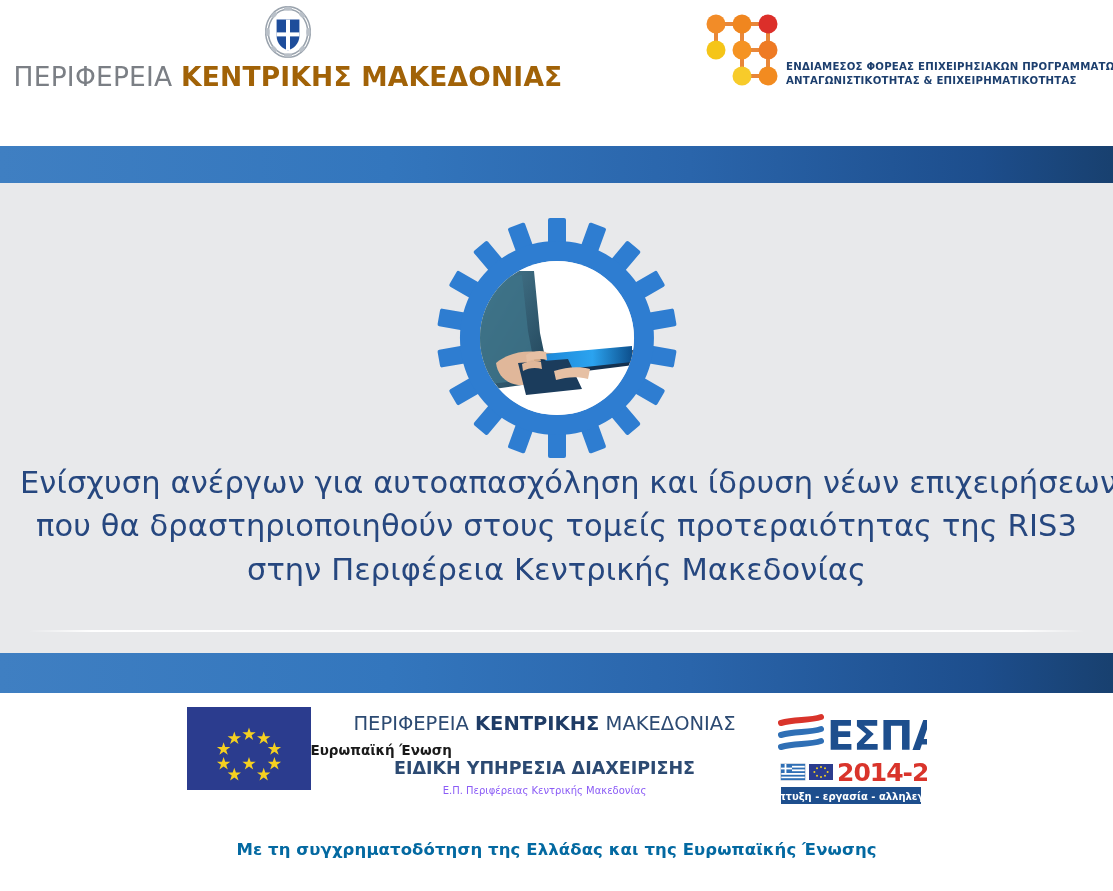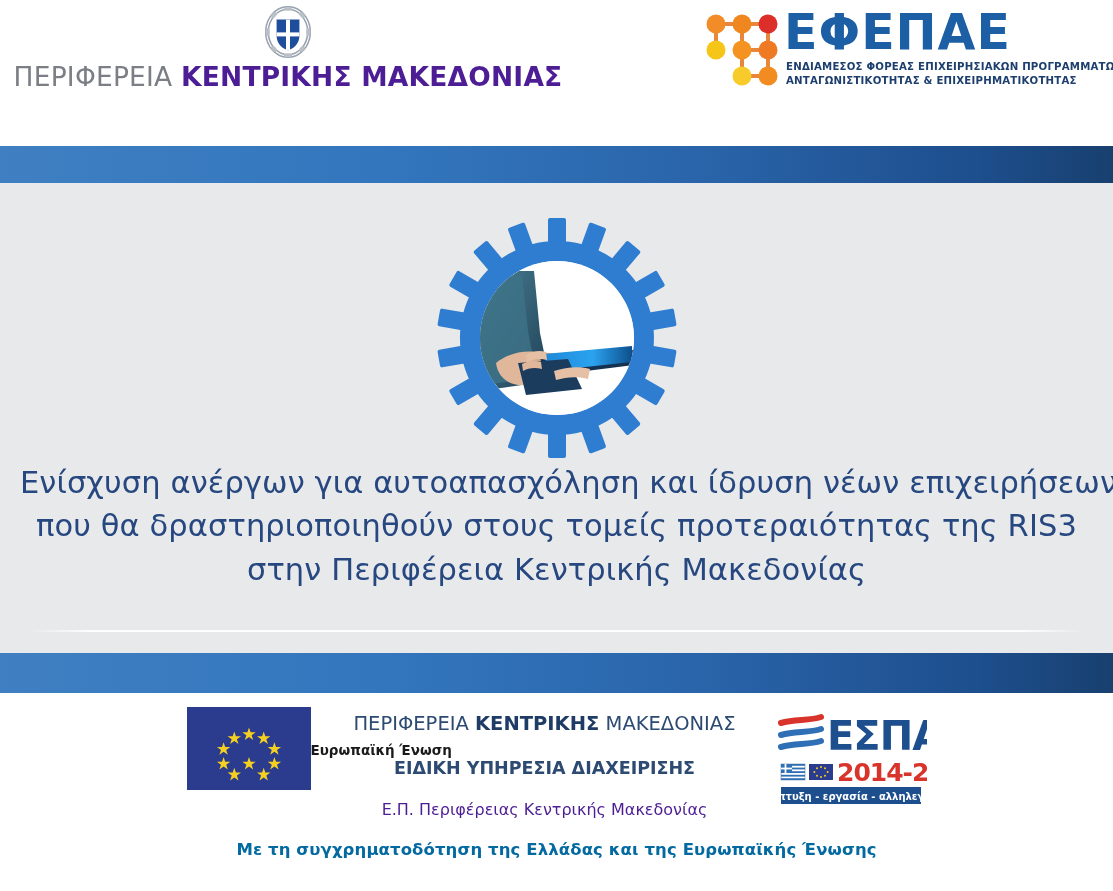--- a/index.html
+++ b/index.html
@@ -45,21 +45,21 @@
   }
   .gr-emblem svg { display: block; }
 
   .rcm-text {
     font-size: 26.5px;
     letter-spacing: 0.2px;
     white-space: nowrap;
     line-height: 1;
   }
   .rcm-text .t-gray { color: #7b7f85; font-weight: 400; }
-  .rcm-text .t-blue { color: #4c1d95; font-weight: 700; }
+  .rcm-text .t-blue { color: #a16207; font-weight: 700; }
 
   
   .efepae-logo {
     position: absolute;
     left: 700px; top: 8px;
     width: 375px;
     height: 90px;
   }
   .efepae-dots {
     position: absolute;
@@ -203,23 +203,23 @@
   .ma-l1 .b { font-weight: 700; color: #1f3c66; }
   .ma-l2 {
     margin-top: 20px;
     font-size: 17.5px;
     color: #2c4a72;
     line-height: 1.3;
     white-space: nowrap;
     font-weight: bold;
   }
   .ma-l3 {
-    margin-top: 20px;
-    font-size: 16px;
-    color: #4c1d95;
+    margin-top: 4px;
+    font-size: 10px;
+    color: #8b5cf6;
     line-height: 1.3;
     white-space: nowrap;
   }
 
   
   .espa-block {
     padding-top: 8px;
     width: 152px;
   }
   .espa-block svg { display: block; }
@@ -289,21 +289,20 @@
           <circle cx="16" cy="14" r="9.5" fill="#f28c28"></circle>
           <circle cx="42" cy="14" r="9.5" fill="#f0861f"></circle>
           <circle cx="68" cy="14" r="9.5" fill="#dc2f2a"></circle>
           <circle cx="16" cy="40" r="9.5" fill="#f5c518"></circle>
           <circle cx="42" cy="40" r="9.5" fill="#f59322"></circle>
           <circle cx="68" cy="40" r="9.5" fill="#ee7a24"></circle>
           <circle cx="42" cy="66" r="9.5" fill="#f7cb2a"></circle>
           <circle cx="68" cy="66" r="9.5" fill="#f28b20"></circle>
         </svg>
       </span>
-      <div class="efepae-word">ΕΦΕΠΑΕ</div>
       <div class="efepae-sub">
         <div>ΕΝΔΙΑΜΕΣΟΣ ΦΟΡΕΑΣ ΕΠΙΧΕΙΡΗΣΙΑΚΩΝ ΠΡΟΓΡΑΜΜΑΤΩΝ</div>
         <div>ΑΝΤΑΓΩΝΙΣΤΙΚΟΤΗΤΑΣ &amp; ΕΠΙΧΕΙΡΗΜΑΤΙΚΟΤΗΤΑΣ</div>
       </div>
     </div>
 
   </div>
 
   <div class="bar bar-top"></div>
 

